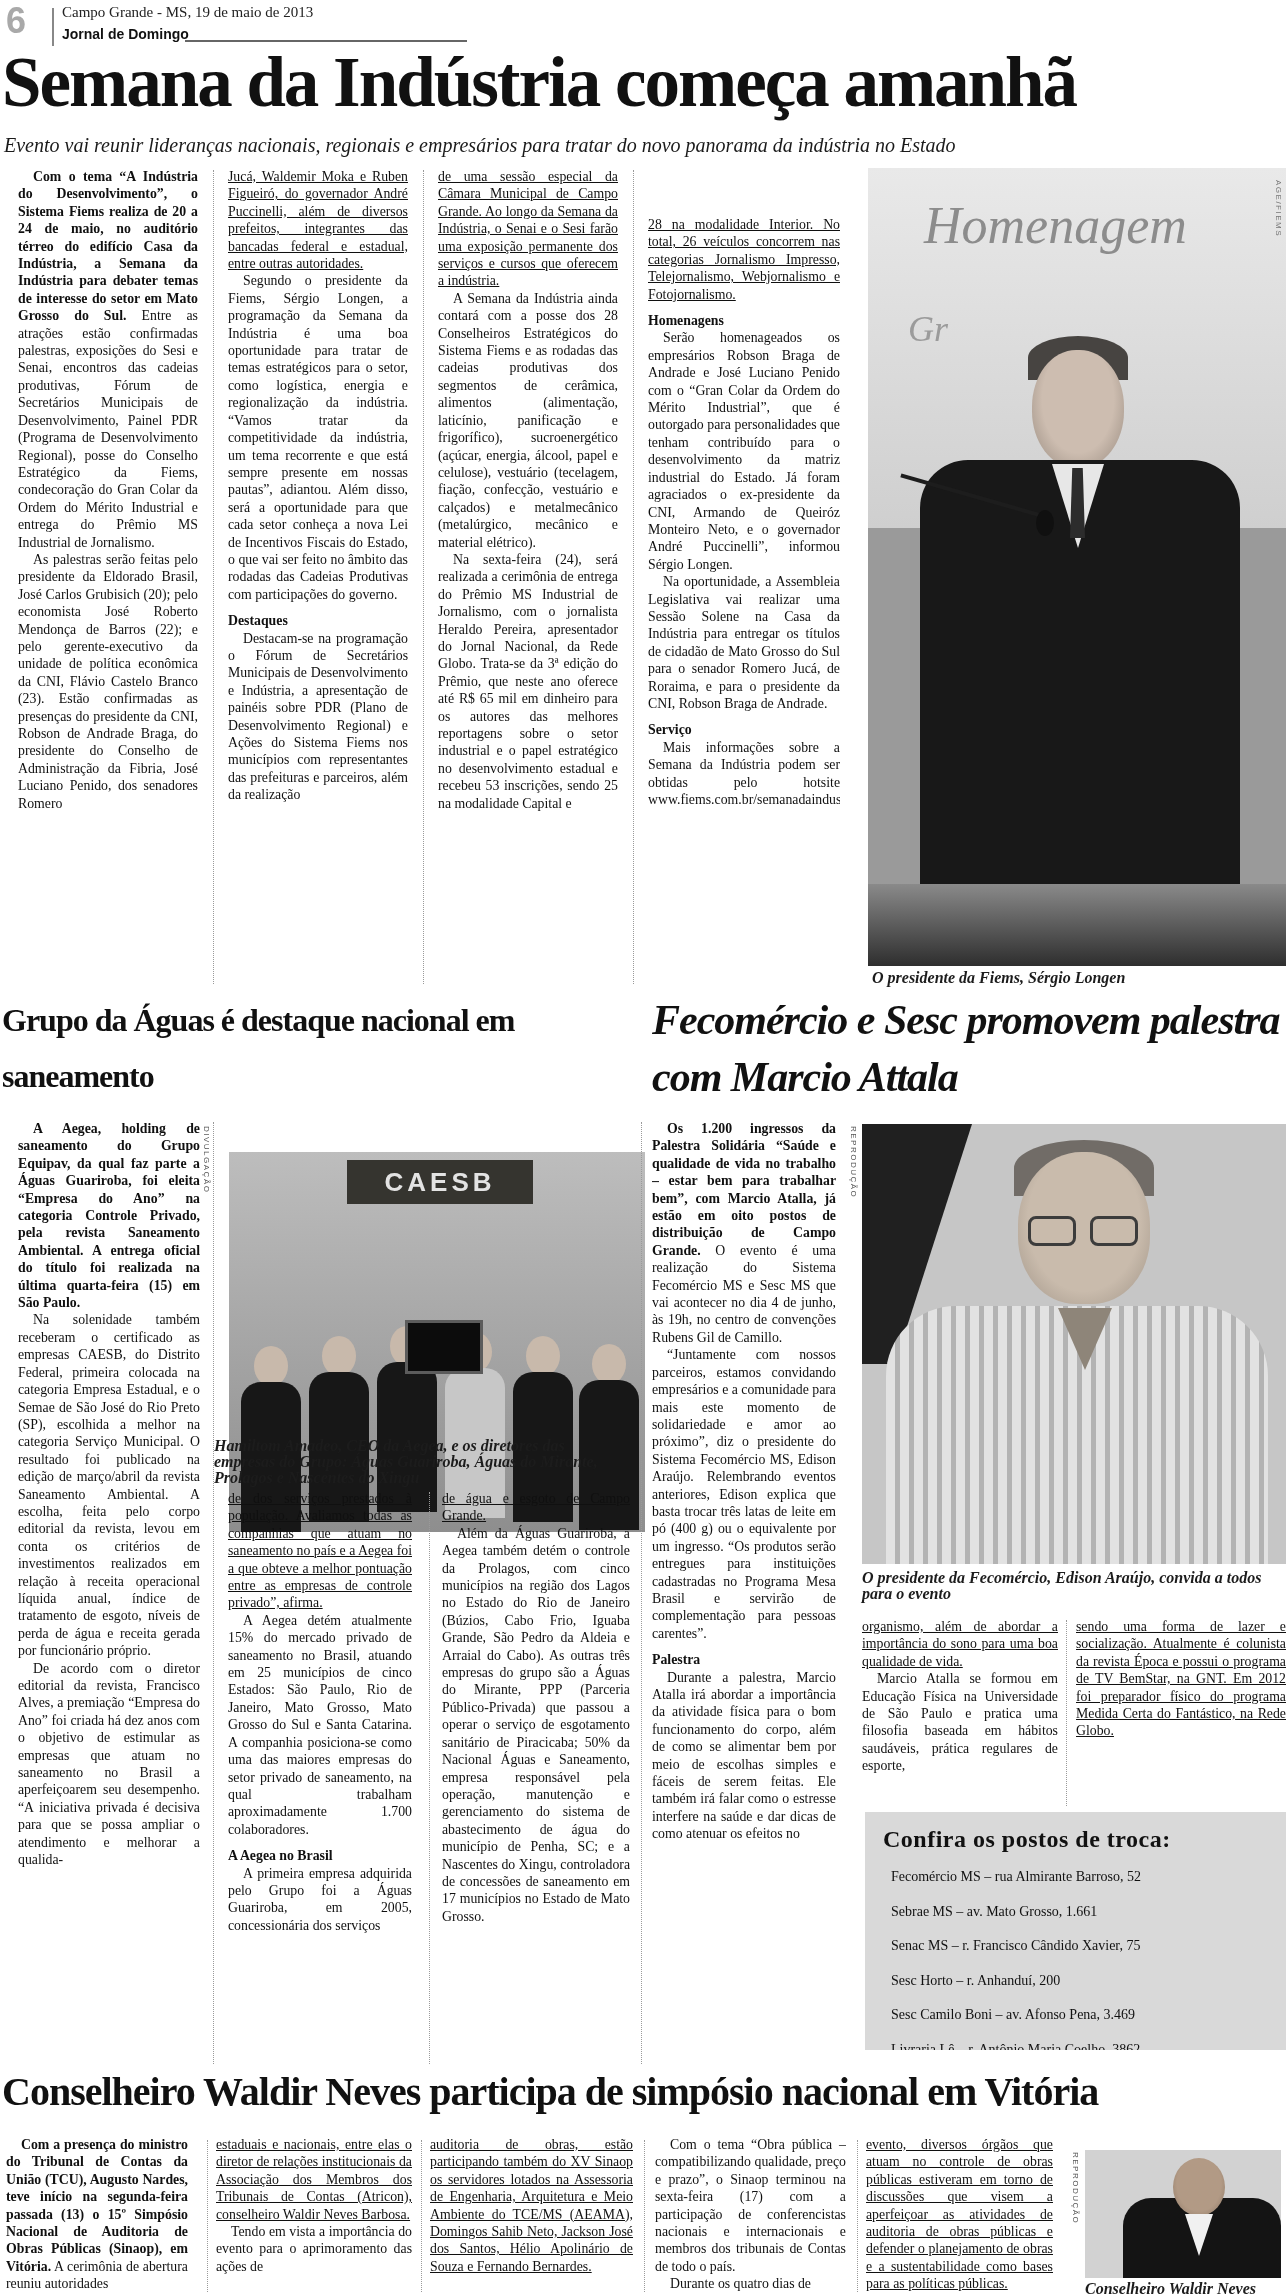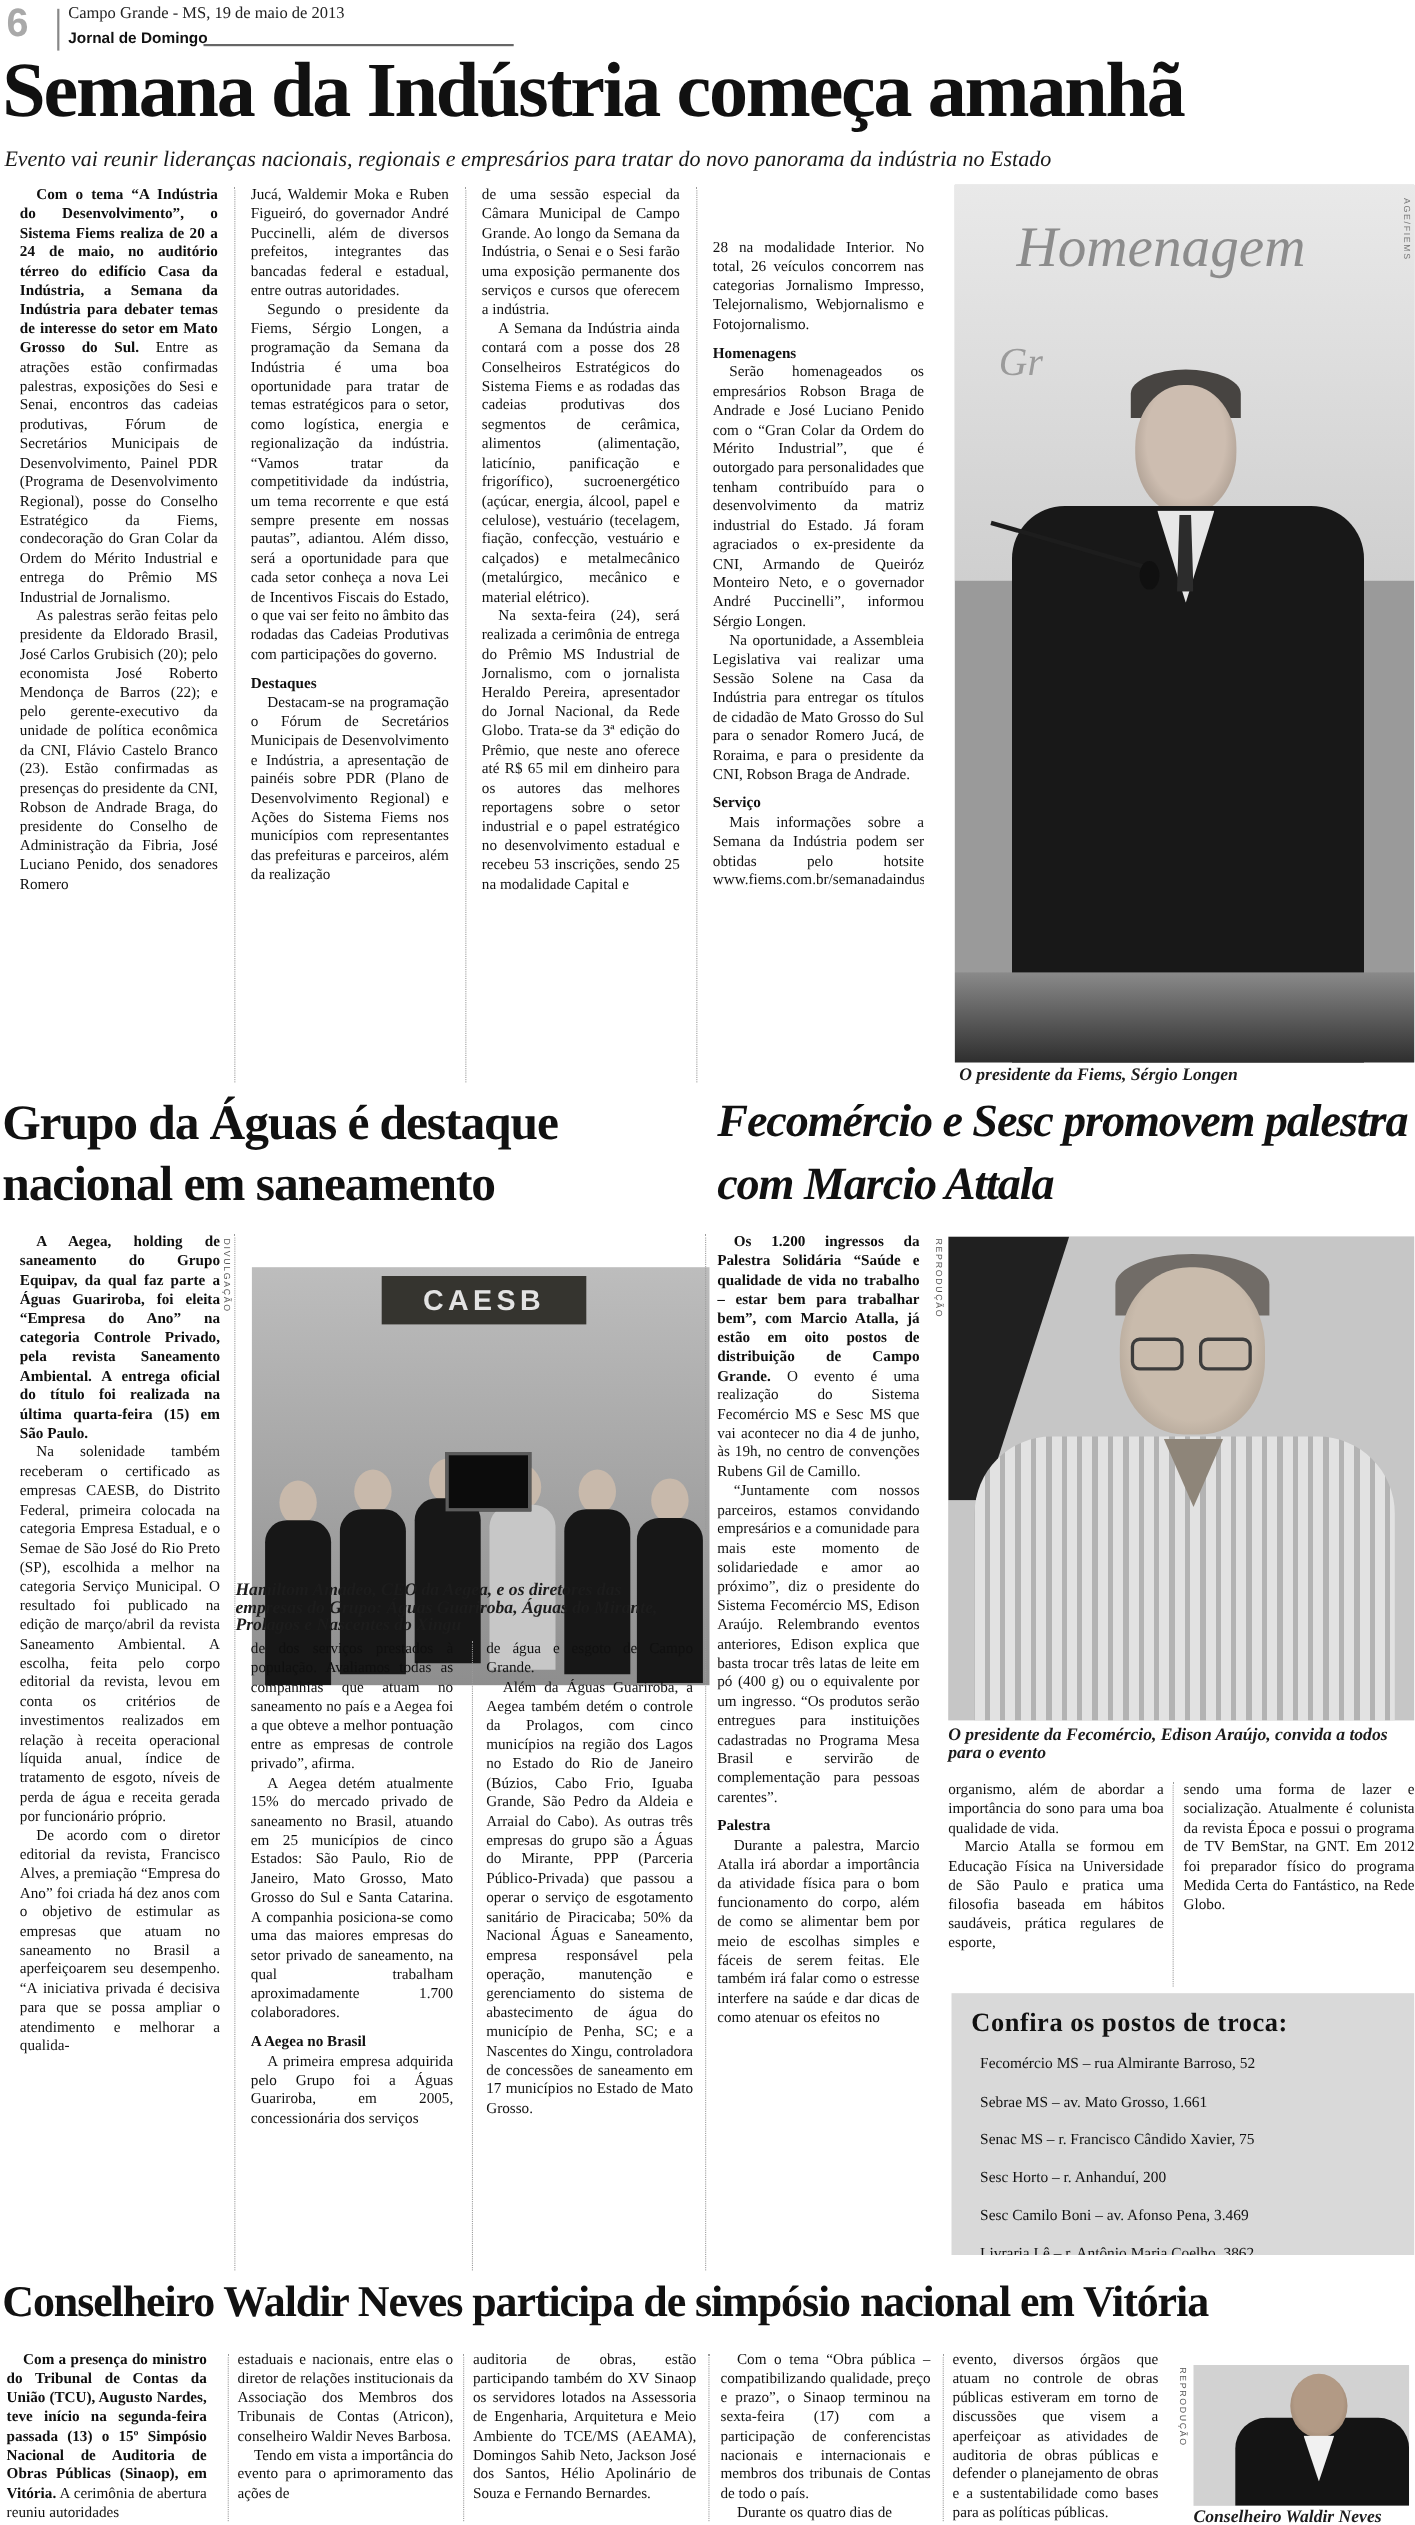--- a/index.html
+++ b/index.html
@@ -13,33 +13,33 @@
   .dateline{position:absolute;left:62px;top:4px;font-size:15px;color:#222;}
   .masthead{position:absolute;left:62px;top:26px;font-size:14px;font-weight:bold;
             font-family:"Liberation Sans",sans-serif;color:#111;text-align:center;}
   .hdr-rule{position:absolute;left:185px;top:40px;width:282px;height:2px;background:#666;}
 
   
   .hl1{position:absolute;left:2px;top:42px;width:1284px;font-size:71px;line-height:80px;
        font-weight:bold;letter-spacing:-2px;white-space:nowrap;}
   .subhead{position:absolute;left:4px;top:134px;width:1280px;font-size:20px;
            font-style:italic;color:#1a1a1a;}
-  .hl2{position:absolute;left:2px;top:992px;width:648px;font-size:45px;line-height:56px;
+  .hl2{position:absolute;left:2px;top:992px;width:648px;font-size:32px;line-height:56px;
        font-weight:bold;letter-spacing:-1px;}
   .hl3{position:absolute;left:652px;top:992px;width:634px;font-size:42px;line-height:57px;
        font-weight:bold;font-style:italic;letter-spacing:-1px;}
   .hl4{position:absolute;left:2px;top:2068px;width:1282px;font-size:40px;line-height:48px;
        font-weight:bold;letter-spacing:-1px;white-space:nowrap;}
 
   
   .col{position:absolute;overflow:hidden;font-size:13.8px;line-height:17.4px;
        text-align:justify;color:#101010;}
   .col p{margin:0;}
   .p{text-indent:15px;}
-  .p.noind{text-indent:0;}
+  .p.noind{text-indent:0;text-decoration:underline;}
   .colsub{font-weight:bold;text-indent:0;margin-top:9px !important;}
   .lede strong{font-weight:bold;}
   #s1c1{left:18px;top:168px;width:180px;height:820px;}
   #s1c2{left:228px;top:168px;width:180px;height:820px;}
   #s1c3{left:438px;top:168px;width:180px;height:820px;}
   #s1c4{left:648px;top:168px;width:192px;height:820px;margin-top:48px;}
   #s2c1{left:18px;top:1120px;width:182px;height:946px;}
   #s2c2{left:228px;top:1490px;width:184px;height:576px;}
   #s2c3{left:442px;top:1490px;width:188px;height:576px;}
   #s3c1{left:652px;top:1120px;width:184px;height:946px;}

